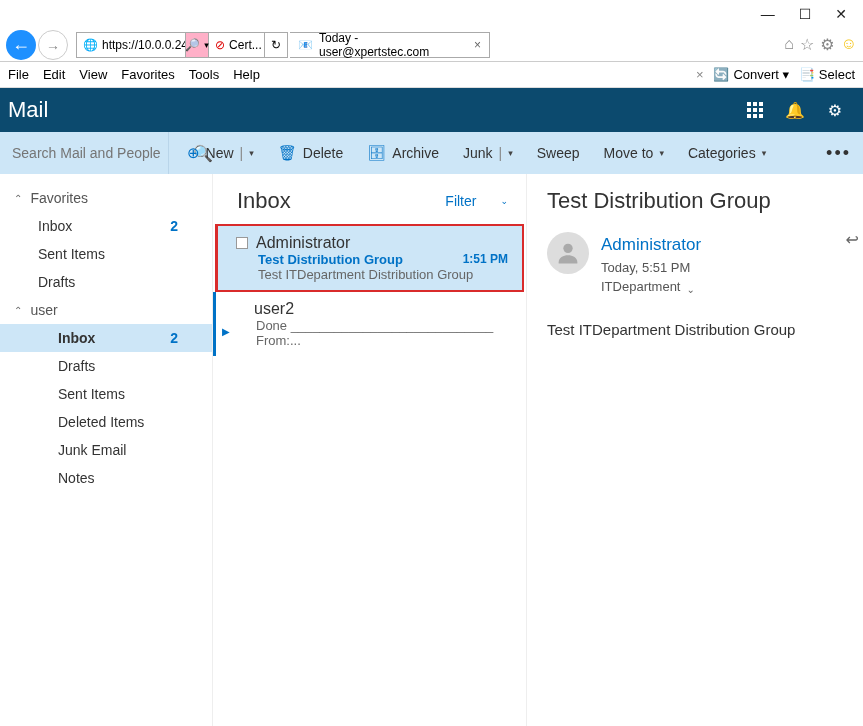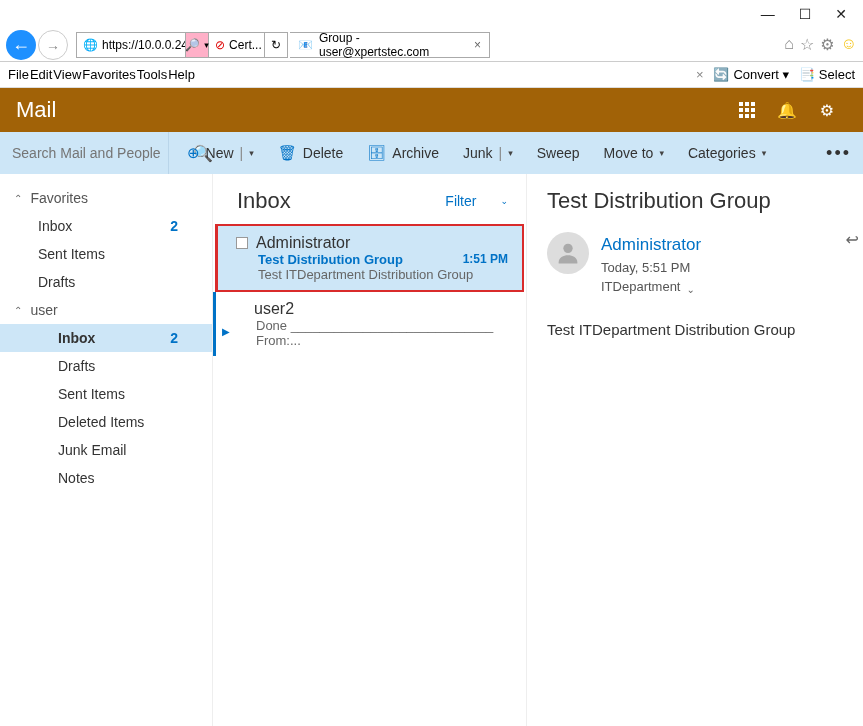--- a/index.html
+++ b/index.html
@@ -13,25 +13,25 @@
     .nav-fwd { width: 30px; height: 30px; border-radius: 50%; border: 1px solid #ccc; color: #888; display: flex; align-items: center; justify-content: center; font-size: 14px; }
     .urlbox { display: flex; align-items: center; height: 26px; border: 1px solid #aaa; margin-left: 6px; }
     .urlseg { display: flex; align-items: center; height: 100%; padding: 0 6px; font-size: 12px; gap: 4px; }
     .urlseg.url { width: 108px; overflow: hidden; white-space: nowrap; }
     .urlseg.search { background: #ffb0c8; width: 24px; justify-content: center; border-left: 1px solid #aaa; border-right: 1px solid #aaa; }
     .urlseg.cert { width: 56px; border-right: 1px solid #aaa; }
     .urlseg.refresh { width: 22px; justify-content: center; }
     .tab { display: flex; align-items: center; height: 26px; border: 1px solid #aaa; border-left: none; padding: 0 8px; font-size: 12px; gap: 6px; width: 200px; }
     .tab-close { margin-left: auto; color: #666; }
     .ie-icons { margin-left: auto; display: flex; gap: 6px; font-size: 16px; color: #888; }
-    .menu-bar { height: 26px; display: flex; align-items: center; padding: 0 8px; gap: 1px; font-size: 13px; border-bottom: 1px solid #ddd; }
+    .menu-bar { height: 26px; display: flex; align-items: center; padding: 0 8px; gap: 14px; font-size: 13px; border-bottom: 1px solid #ddd; }
     .menu-bar .right { margin-left: auto; display: flex; align-items: center; gap: 10px; font-size: 13px; }
 
     
-    .app-header { height: 44px; background: #a16207; color: #fff; display: flex; align-items: center; padding: 0 16px; }
+    .app-header { height: 44px; background: #0c4a6e; color: #fff; display: flex; align-items: center; padding: 0 8px; }
     .app-title { font-size: 22px; font-weight: 300; }
     .app-header .spacer { flex: 1; }
     .hdr-icon { width: 40px; display: flex; justify-content: center; font-size: 16px; }
 
     
     .toolbar { height: 42px; background: #cde6f7; display: flex; align-items: center; }
     .searchbox { width: 169px; height: 42px; display: flex; align-items: center; padding: 0 12px; border-right: 1px solid #b9d5ea; }
     .searchbox input { flex: 1; border: none; background: transparent; font-size: 14px; color: #666; outline: none; }
     .search-icon { color: #0072c6; font-size: 16px; font-weight: bold; }
     .tb-items { display: flex; align-items: center; gap: 24px; padding: 0 18px; font-size: 14px; color: #333; }
@@ -102,21 +102,21 @@
         <span style="font-size:9px">▾</span>
       </div>
     <div class="urlseg cert">
         <span style="color:#d00">⊘</span>
         <span>Cert...</span>
       </div>
     <div class="urlseg refresh">↻</div>
   </div>
   <div class="tab">
     <span>📧</span>
-    <span>Group - user@xpertstec.com</span>
+    <span>Today - user@xpertstec.com</span>
     <span class="tab-close">×</span>
   </div>
   <div class="ie-icons">
     <span>⌂</span>
     <span>☆</span>
     <span>⚙</span>
     <span style="color:#f5c518">☺</span>
   </div>
 </div>
 

